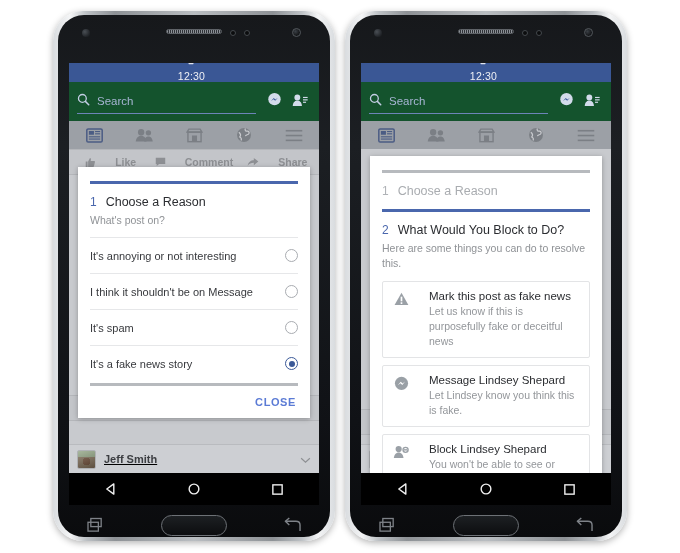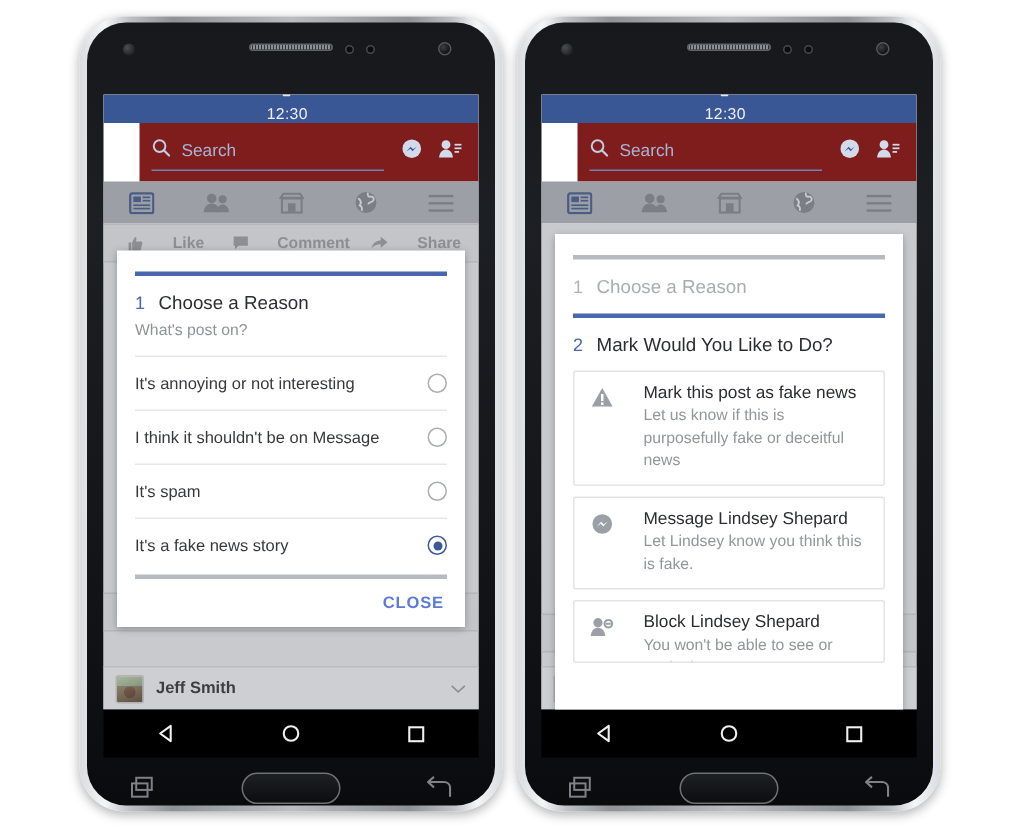--- a/index.html
+++ b/index.html
@@ -97,26 +97,25 @@
   .sb-icon { display: flex; align-items: center; }
   .sb-time {
     color: #eef0f4;
     font-size: 10.5px;
     letter-spacing: .2px;
     margin-left: 2px;
   }
 
   .searchbar {
     height: 39px;
-    background: #7f1d1d;
+    background: #14532d;
     display: flex;
     align-items: center;
     padding: 0 8px;
     gap: 7px;
-    margin-left: 24px;
   }
   .search-field {
     flex: 1;
     display: flex;
     align-items: center;
     gap: 7px;
     border-bottom: 1px solid #6d84b8;
     height: 24px;
     margin-right: 4px;
   }
@@ -173,20 +172,21 @@
     position: absolute;
     left: 0; right: 0;
     bottom: 0;
     height: 28px;
     background: #cdcfd3;
     display: flex;
     align-items: center;
     padding: 0 8px;
     gap: 8px;
     border-top: 1px solid #b9bbbf;
+    text-decoration: underline;
   }
   .avatar {
     width: 19px; height: 19px; border-radius: 2px;
     background:
       linear-gradient(160deg, rgba(255,255,255,.25), rgba(0,0,0,.25)),
       radial-gradient(circle at 50% 62%, #6b4a35 0 28%, transparent 29%),
       linear-gradient(180deg,#8b9f7d 0 38%, #7d6b55 38% 100%);
     border: 1px solid #b0b2b6;
     box-sizing: border-box;
   }
@@ -710,22 +710,23 @@
           <div class="dlg-body">
             <div class="step-rule rule-gray"></div>
             <div class="step-head">
               <span class="step-num muted">1</span>
               <span class="step-title muted">Choose a Reason</span>
             </div>
 
             <div class="step-rule rule-blue" style="margin-top:11px;"></div>
             <div class="step-head">
               <span class="step-num">2</span>
-              <span class="step-title">Mark Would You Like to Do?</span>
+              <span class="step-title">What Would You Block to Do?</span>
             </div>
+            <div class="step-sub">Here are some things you can do to resolve this.</div>
 
             <div class="cards">
               <div class="card">
                 <span class="card-icon">
                   <svg width="15" height="14" viewBox="0 0 16 15">
                     <path d="M8 0.8 L15.4 14 L0.6 14 Z" fill="#9aa0a6"></path>
                     <rect x="7.1" y="5" width="1.8" height="5" fill="#ffffff"></rect>
                     <rect x="7.1" y="11" width="1.8" height="1.8" fill="#ffffff"></rect>
                   </svg>
                 </span>

